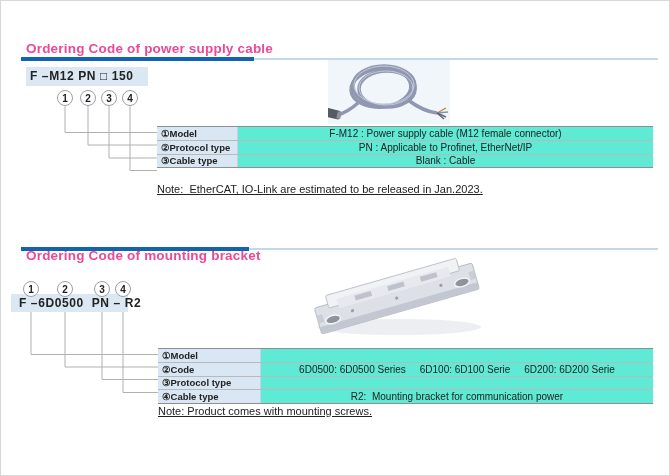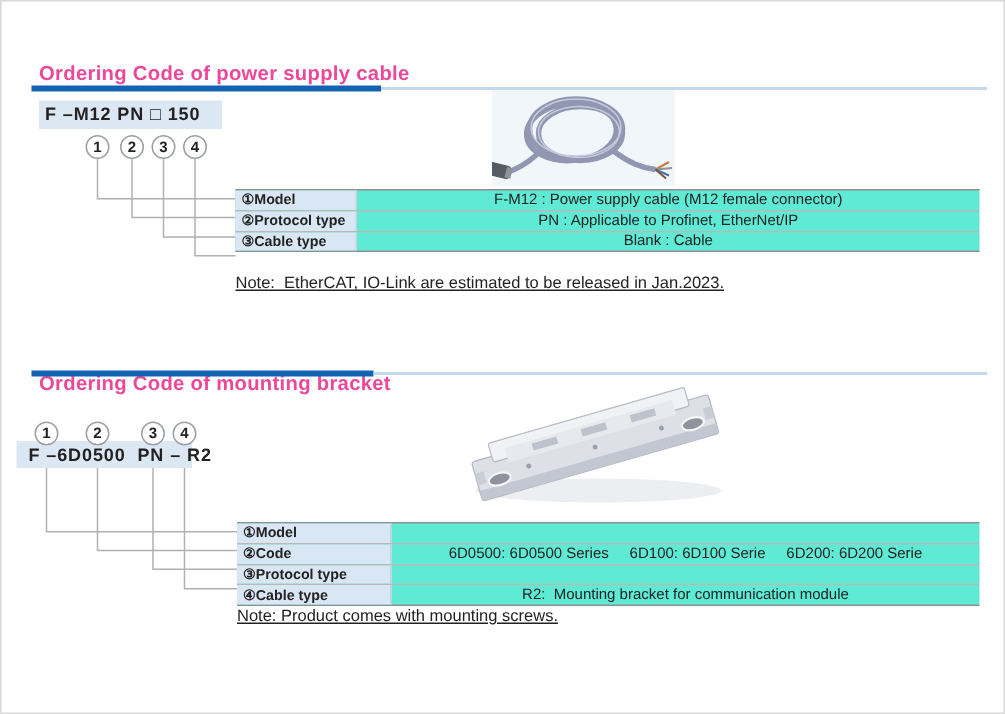--- a/index.html
+++ b/index.html
@@ -172,19 +172,19 @@
     </div>
     <div class="spec-row">
       <div class="spec-label">②Code</div>
       <div class="spec-value">6D0500: 6D0500 Series     6D100: 6D100 Serie     6D200: 6D200 Serie</div>
     </div>
     <div class="spec-row">
       <div class="spec-label">③Protocol type</div>
     </div>
     <div class="spec-row">
       <div class="spec-label">④Cable type</div>
-      <div class="spec-value">R2:  Mounting bracket for communication module</div>
+      <div class="spec-value">R2:  Mounting bracket for communication power</div>
     </div>
   </div>
 
   <div class="abs note" style="left:157px;top:404px;">Note: Product comes with mounting screws.</div>
 
 </div>
 
 </body></html>

